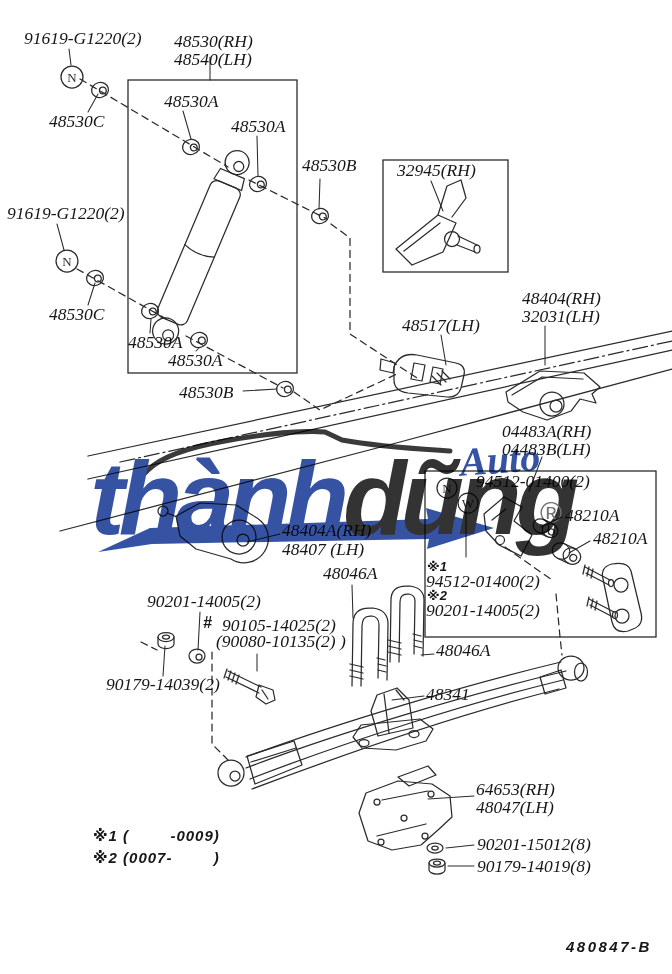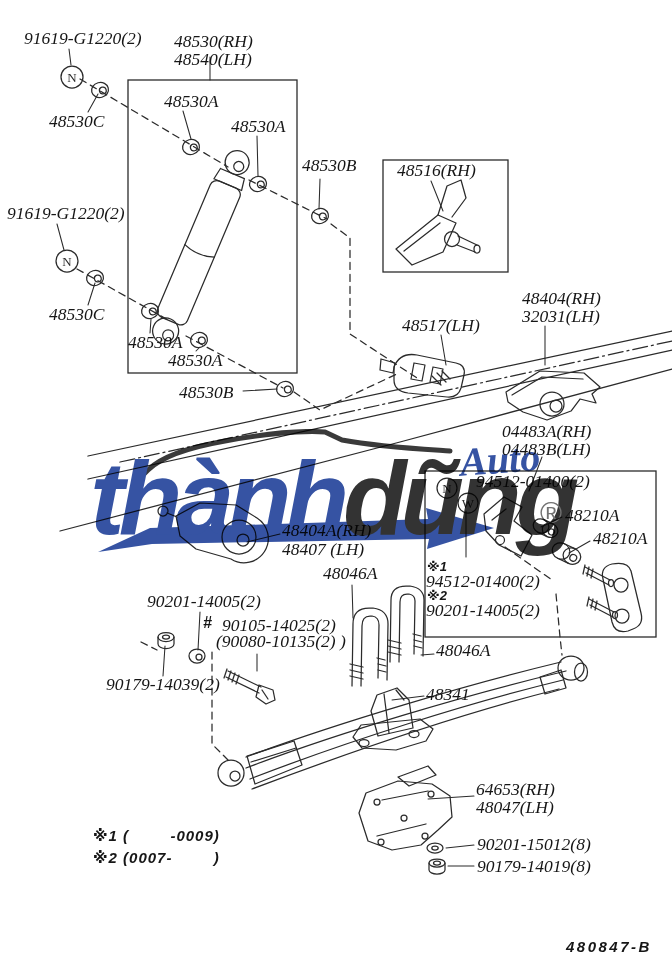--- a/index.html
+++ b/index.html
@@ -268,21 +268,21 @@
     </g>
   </svg>
 
   <div class="lbl" style="left:24px;top:30px">91619-G1220(2)</div>
   <div class="lbl" style="left:174px;top:33px">48530(RH)</div>
   <div class="lbl" style="left:174px;top:51px">48540(LH)</div>
   <div class="lbl" style="left:164px;top:93px">48530A</div>
   <div class="lbl" style="left:231px;top:118px">48530A</div>
   <div class="lbl" style="left:49px;top:113px">48530C</div>
   <div class="lbl" style="left:302px;top:157px">48530B</div>
-  <div class="lbl" style="left:397px;top:162px">48516(RH)</div>
+  <div class="lbl" style="left:397px;top:162px">32945(RH)</div>
   <div class="lbl" style="left:7px;top:205px">91619-G1220(2)</div>
   <div class="lbl" style="left:49px;top:306px">48530C</div>
   <div class="lbl" style="left:128px;top:334px">48530A</div>
   <div class="lbl" style="left:168px;top:352px">48530A</div>
   <div class="lbl" style="left:179px;top:384px">48530B</div>
   <div class="lbl" style="left:402px;top:317px">48517(LH)</div>
   <div class="lbl" style="left:522px;top:290px">48404(RH)</div>
   <div class="lbl" style="left:522px;top:308px">32031(LH)</div>
   <div class="lbl" style="left:502px;top:423px">04483A(RH)</div>
   <div class="lbl" style="left:502px;top:441px">04483B(LH)</div>

